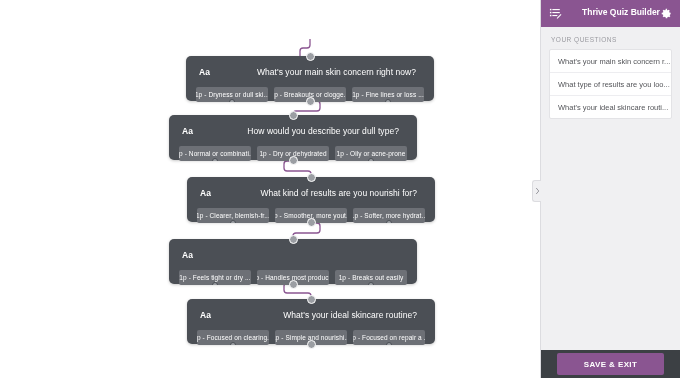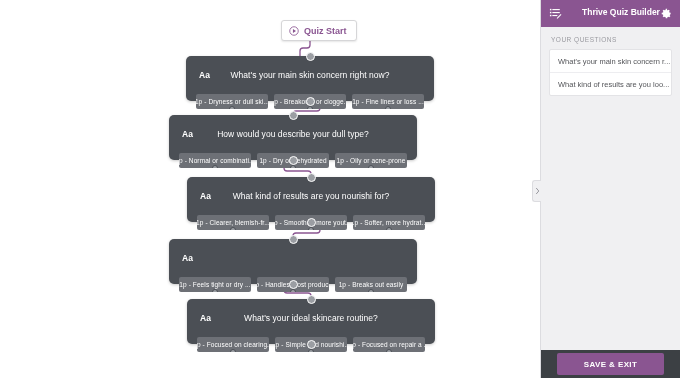--- a/index.html
+++ b/index.html
@@ -52,30 +52,30 @@
 
   
   .qcard{
     position:absolute;
     background:#4b4f55;border-radius:5px;
     box-shadow:0 1px 3px rgba(0,0,0,.22);
     box-sizing:border-box;
     cursor:pointer;
   }
   .qcard-head{
-    position:relative;height:38px;display:flex;align-items:center;
+    position:relative;height:31px;display:flex;align-items:center;
   }
   .qcard-aa{
     position:absolute;left:13px;top:50%;transform:translateY(-50%);
     color:#ffffff;font-size:8.5px;font-weight:bold;letter-spacing:.2px;
   }
   .qcard-title{
-    width:100%;text-align:center;color:#ffffff;
+    width:100%;text-align:right;color:#ffffff;
     font-size:8.5px;letter-spacing:.05px;
-    padding:0 34px;box-sizing:border-box;
+    padding:0 18px;box-sizing:border-box;
     white-space:nowrap;overflow:hidden;text-overflow:ellipsis;
   }
   .answers{
     display:flex;justify-content:space-between;
     padding:0 10px 0 10px;box-sizing:border-box;
   }
   .answer{
     position:relative;height:15px;
     background:#6d7076;border-radius:2px;
     display:flex;align-items:center;justify-content:center;
@@ -173,29 +173,20 @@
 
       <path d="M293 161 L287 161 Q284 161 284 164 L284 168 Q284 171 287 171 L308 171 Q311 171 311 174 L311 180"></path>
 
       <path d="M311 223 L317 223 Q320 223 320 226 L320 230 Q320 233 317 233 L296 233 Q293 233 293 236 L293 242"></path>
 
       <path d="M293 283 L287 283 Q284 283 284 286 L284 290 Q284 293 287 293 L308 293 Q311 293 311 296 L311 302"></path>
     </g>
   </svg>
 
 
-  <div id="quiz-start">
-    <span>
-      <svg width="10" height="10" viewBox="0 0 12 12">
-        <circle cx="6" cy="6" r="5.1" fill="none" stroke="#8a5591" stroke-width="1"></circle>
-        <path d="M4.7 3.6 L8.4 6 L4.7 8.4 Z" fill="#8a5591"></path>
-      </svg>
-    </span>
-    <span class="qs-label">Quiz Start</span>
-  </div>
 
   <div class="qcard" style="left:186px;top:56px;width:248px;height:45px;">
     <div class="port port-top"></div>
     <div class="qcard-head">
       <span class="qcard-aa">Aa</span>
       <span class="qcard-title">What's your main skin concern right now?</span>
     </div>
     <div class="answers">
       <div class="answer" style="width:72px;">
         <span>1p - Dryness or dull ski...</span>
@@ -338,21 +329,22 @@
           <path fill="#ffffff" d="M14 9.1V6.9l-1.7-.3a4.6 4.6 0 0 0-.5-1.2l1-1.4-1.6-1.6-1.4 1a4.6 4.6 0 0 0-1.2-.5L9.1 1H6.9l-.3 1.9a4.6 4.6 0 0 0-1.2.5l-1.4-1-1.6 1.6 1 1.4a4.6 4.6 0 0 0-.5 1.2L1 6.9v2.2l1.9.3c.1.4.3.8.5 1.2l-1 1.4 1.6 1.6 1.4-1c.4.2.8.4 1.2.5l.3 1.9h2.2l.3-1.9c.4-.1.8-.3 1.2-.5l1.4 1 1.6-1.6-1-1.4c.2-.4.4-.8.5-1.2L14 9.1z"></path>
         </svg>
       </span>
     </div>
   </div>
 
   <div id="sidebar-body">
     <div id="questions-label">YOUR QUESTIONS</div>
     <div id="question-list">
       <div class="qlist-item">What's your main skin concern r...</div>
-      <div class="qlist-item">What kind of results are you loo...</div>
+      <div class="qlist-item">What type of results are you loo...</div>
+      <div class="qlist-item">What's your ideal skincare routi...</div>
     </div>
   </div>
 
   <div id="save-exit-bar">
     <div id="save-exit">SAVE &amp; EXIT</div>
   </div>
 
 </div>
 
 </body></html>

